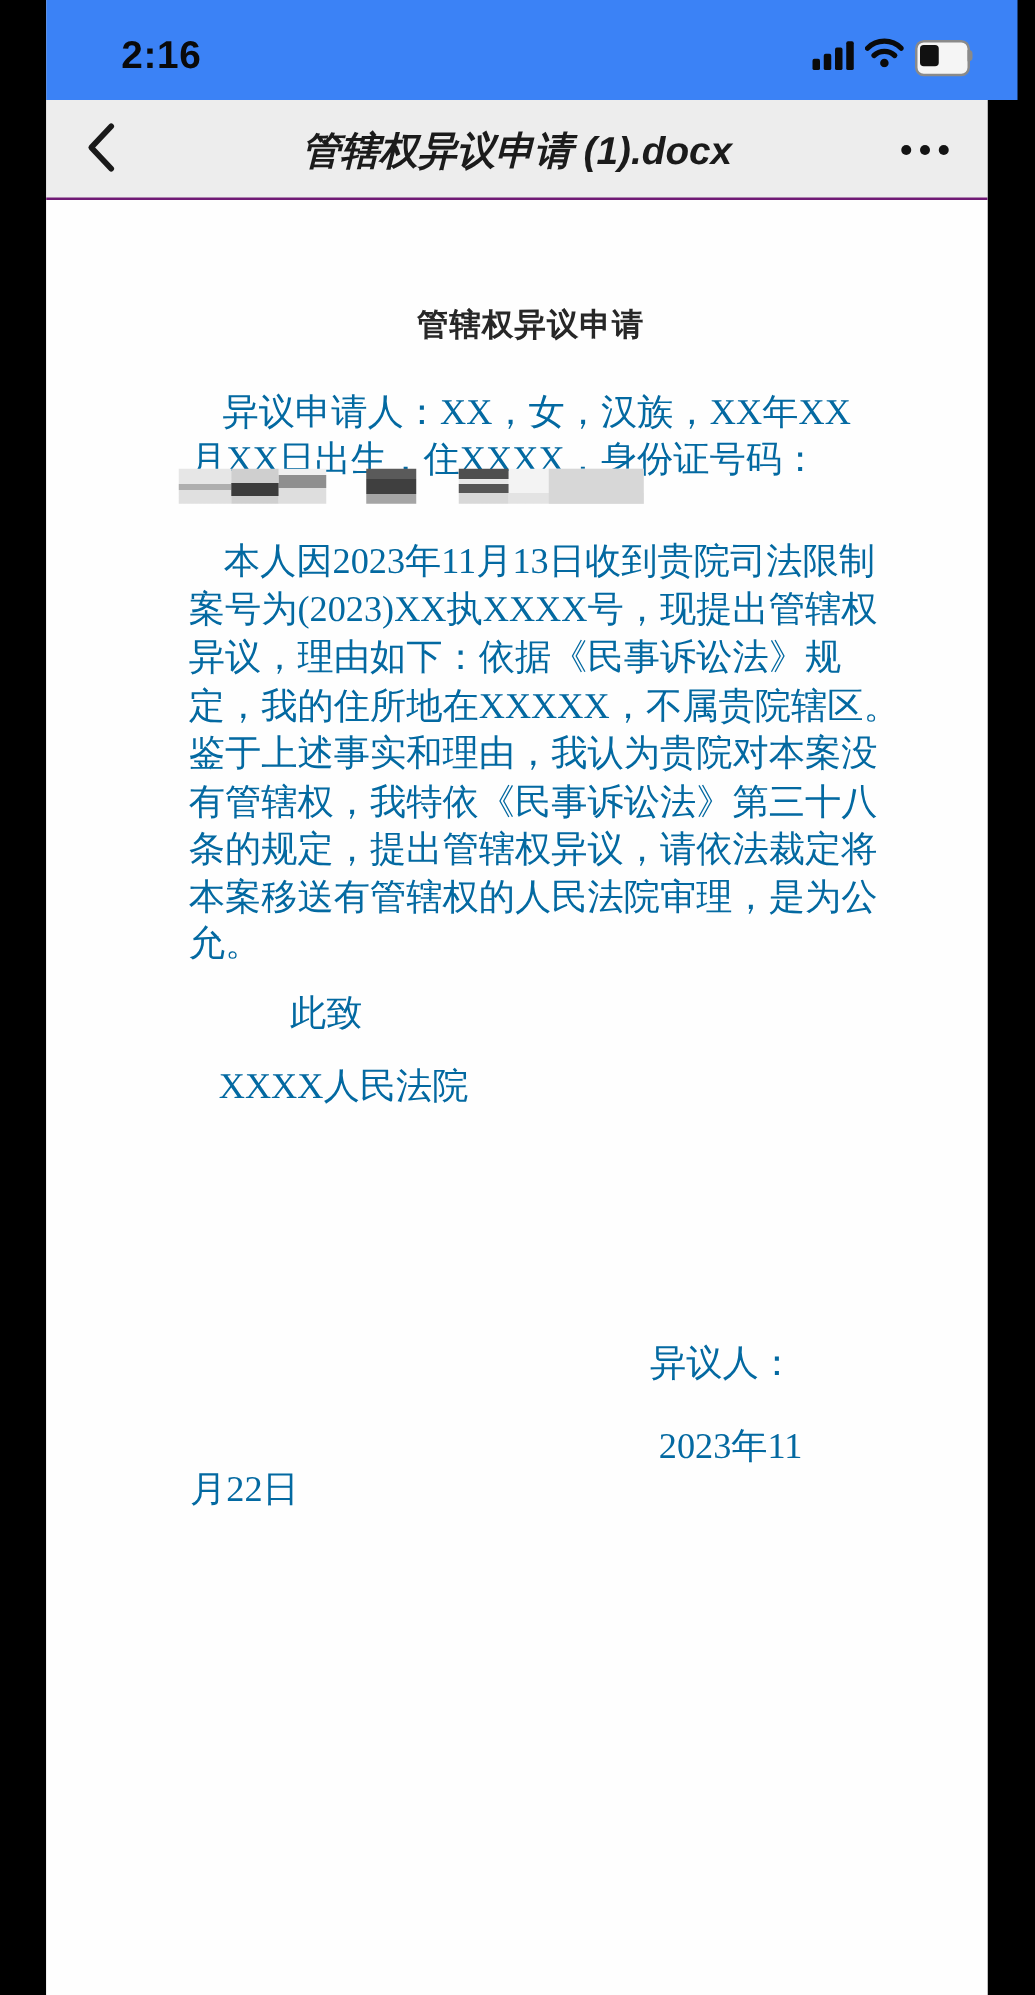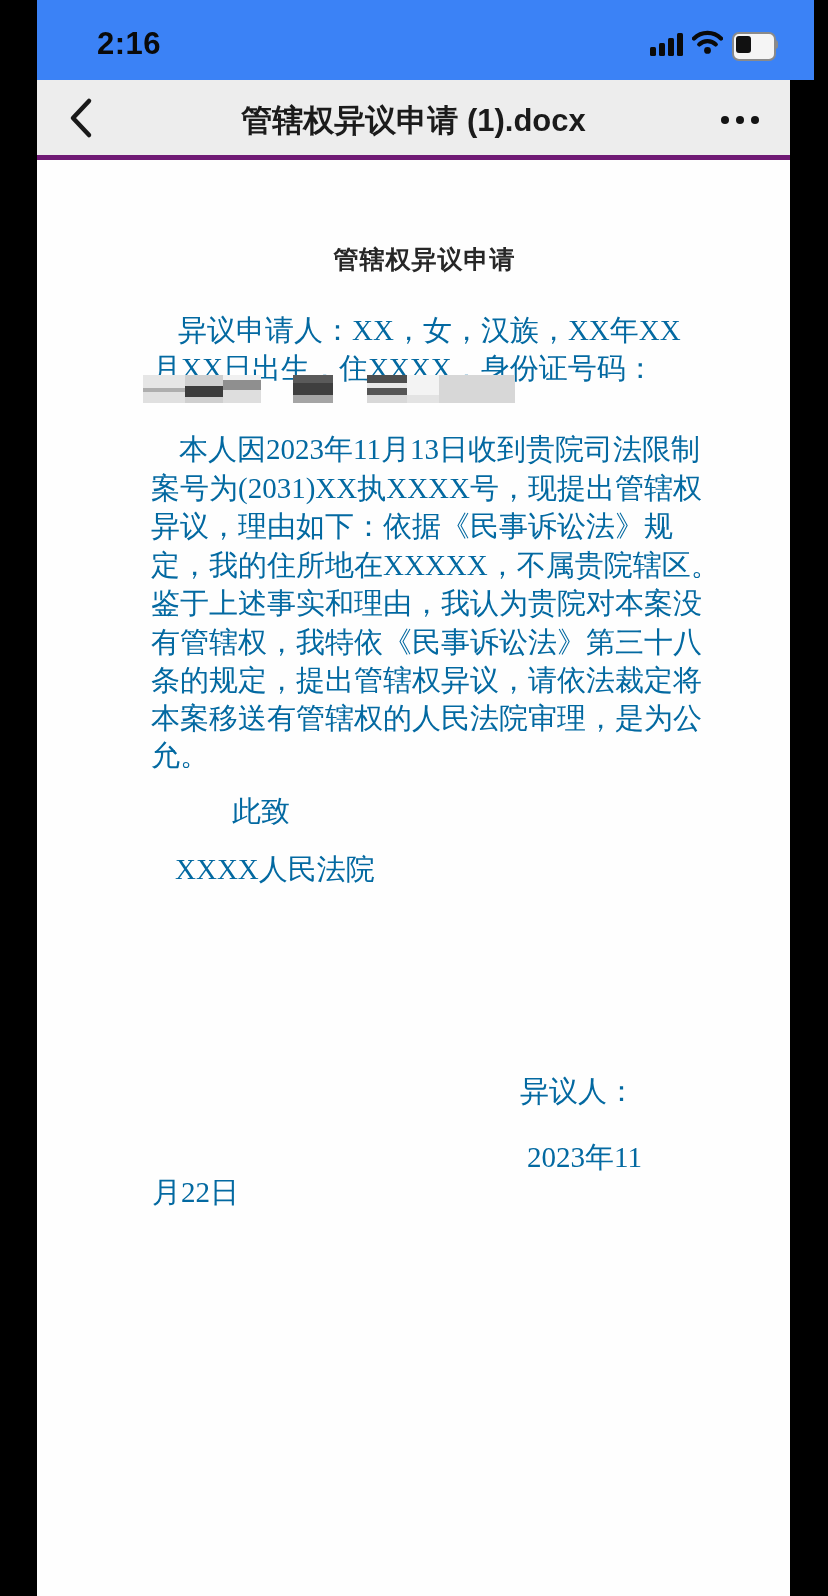--- a/index.html
+++ b/index.html
@@ -26,21 +26,21 @@
   .sig{display:flex;align-items:flex-end;gap:3px;height:23px;}
   .sig i{display:block;width:6px;background:#0a0a0a;border-radius:1.5px;}
   .sig i:nth-child(1){height:9px}.sig i:nth-child(2){height:13px}
   .sig i:nth-child(3){height:18px}.sig i:nth-child(4){height:23px}
   .batt{position:relative;width:48px;height:25px;}
   .batt .case{position:absolute;left:0;top:0;width:40px;height:25px;border:2.5px solid #8a8a8a;border-radius:7px;background:#f5f5f5;}
   .batt .fill{position:absolute;left:4px;top:4px;width:15px;height:17px;background:#111;border-radius:3px;}
   .batt .nub{position:absolute;right:2px;top:8px;width:4px;height:9px;background:#8a8a8a;border-radius:0 3px 3px 0;}
   .navbar{
     position:absolute;left:0;top:80px;width:753px;height:80px;
-    background:#ededed;border-bottom:5px solid #701a75;box-sizing:border-box;
+    background:#ededed;border-bottom:2px solid #701a75;box-sizing:border-box;font-style:italic;
   }
   .backbtn{position:absolute;left:22px;top:18px;width:44px;height:44px;display:flex;align-items:center;justify-content:center;}
   .navtitle{
     position:absolute;left:80px;right:80px;top:20px;text-align:center;
     font-size:31px;font-weight:600;color:#1b1b1b;white-space:nowrap;
   }
   .morebtn{position:absolute;right:24px;top:26px;width:52px;height:28px;display:flex;align-items:center;justify-content:center;gap:7px;}
   .morebtn i{display:block;width:8px;height:8px;border-radius:50%;background:#141414;}
   
   .doc{position:absolute;left:0;top:160px;width:753px;height:1436px;background:#fefefe;}
@@ -123,21 +123,21 @@
       <b class="rb1"></b>
         <b class="rb2"></b>
         <b class="rb3"></b>
         <b class="rb4"></b>
         <b class="rb5"></b>
         <b class="rb6"></b>
         <b class="rb7"></b>
     </div>
 
     <div class="line" style="left:142px;top:271px;">本人因2023年11月13日收到贵院司法限制</div>
-    <div class="line" style="left:114px;top:310px;">案号为(2031)XX执XXXX号，现提出管辖权</div>
+    <div class="line" style="left:114px;top:310px;">案号为(2023)XX执XXXX号，现提出管辖权</div>
     <div class="line" style="left:114px;top:348px;">异议，理由如下：依据《民事诉讼法》规</div>
     <div class="line" style="left:114px;top:387px;">定，我的住所地在XXXXX，不属贵院辖区。</div>
     <div class="line" style="left:114px;top:425px;">鉴于上述事实和理由，我认为贵院对本案没</div>
     <div class="line" style="left:114px;top:464px;">有管辖权，我特依《民事诉讼法》第三十八</div>
     <div class="line" style="left:114px;top:502px;">条的规定，提出管辖权异议，请依法裁定将</div>
     <div class="line" style="left:114px;top:540px;">本案移送有管辖权的人民法院审理，是为公</div>
     <div class="line" style="left:114px;top:577px;">允。</div>
 
     <div class="line" style="left:195px;top:633px;">此致</div>
     <div class="line" style="left:138px;top:691px;">XXXX人民法院</div>

